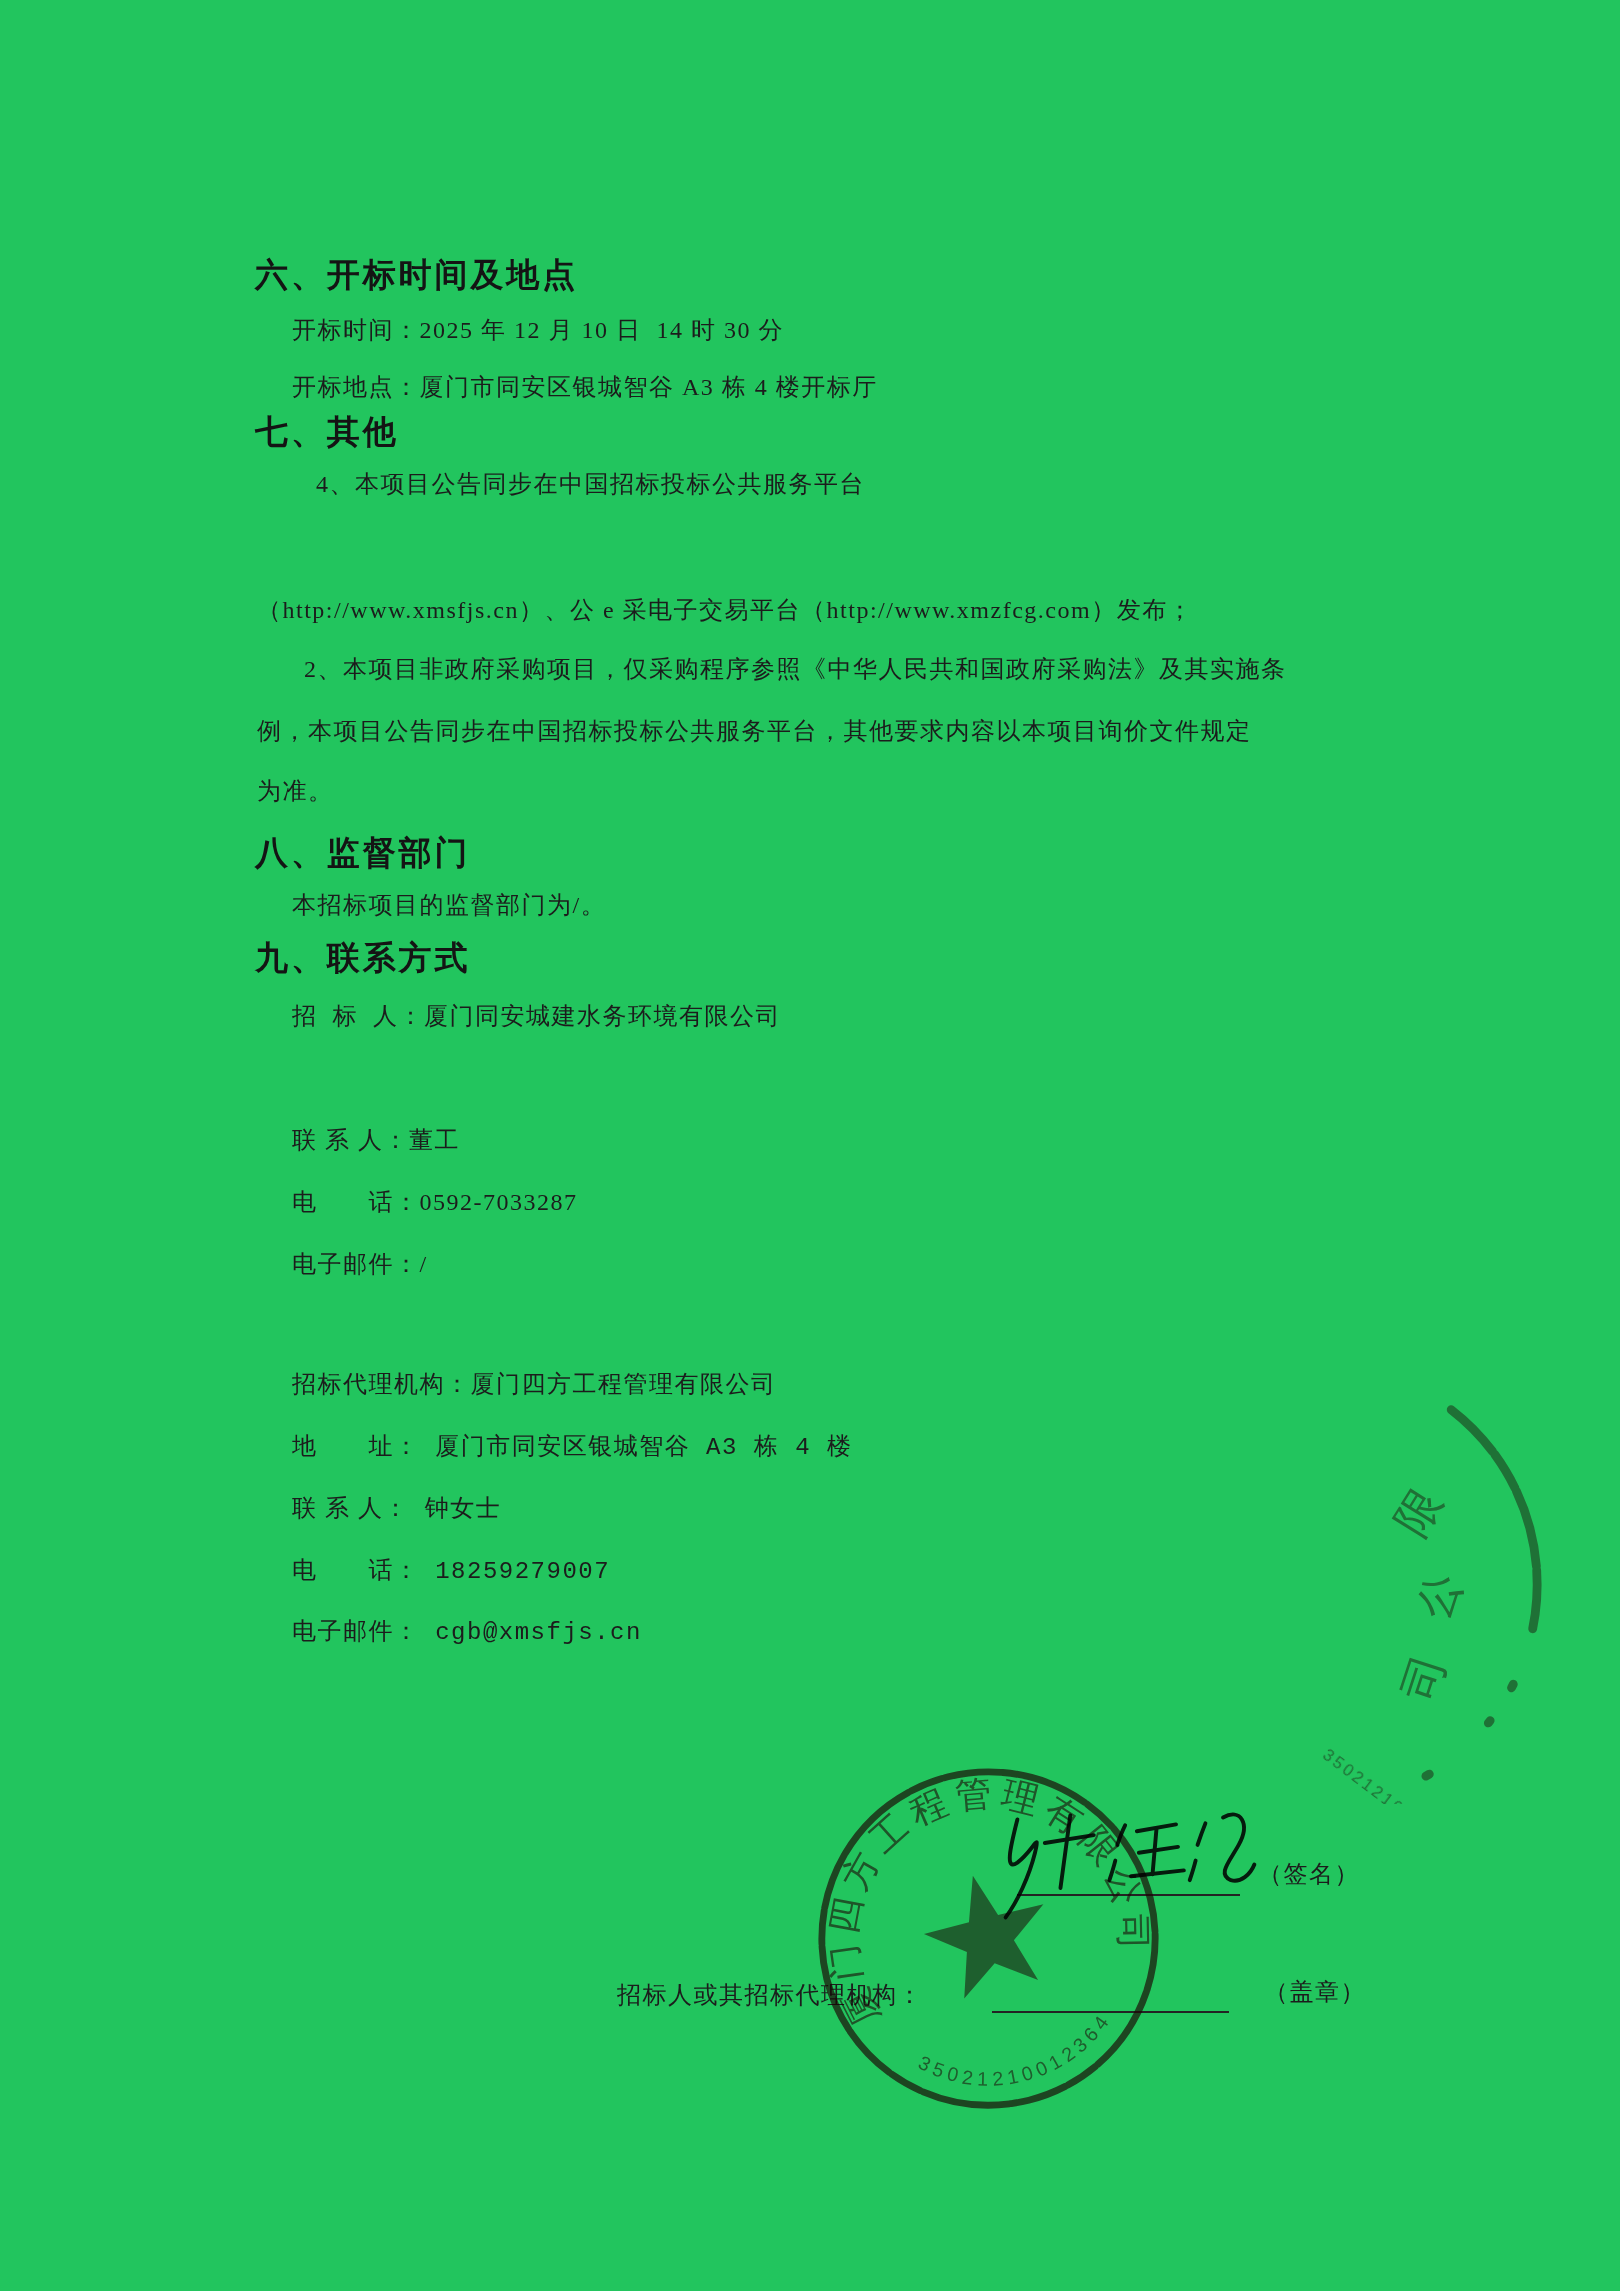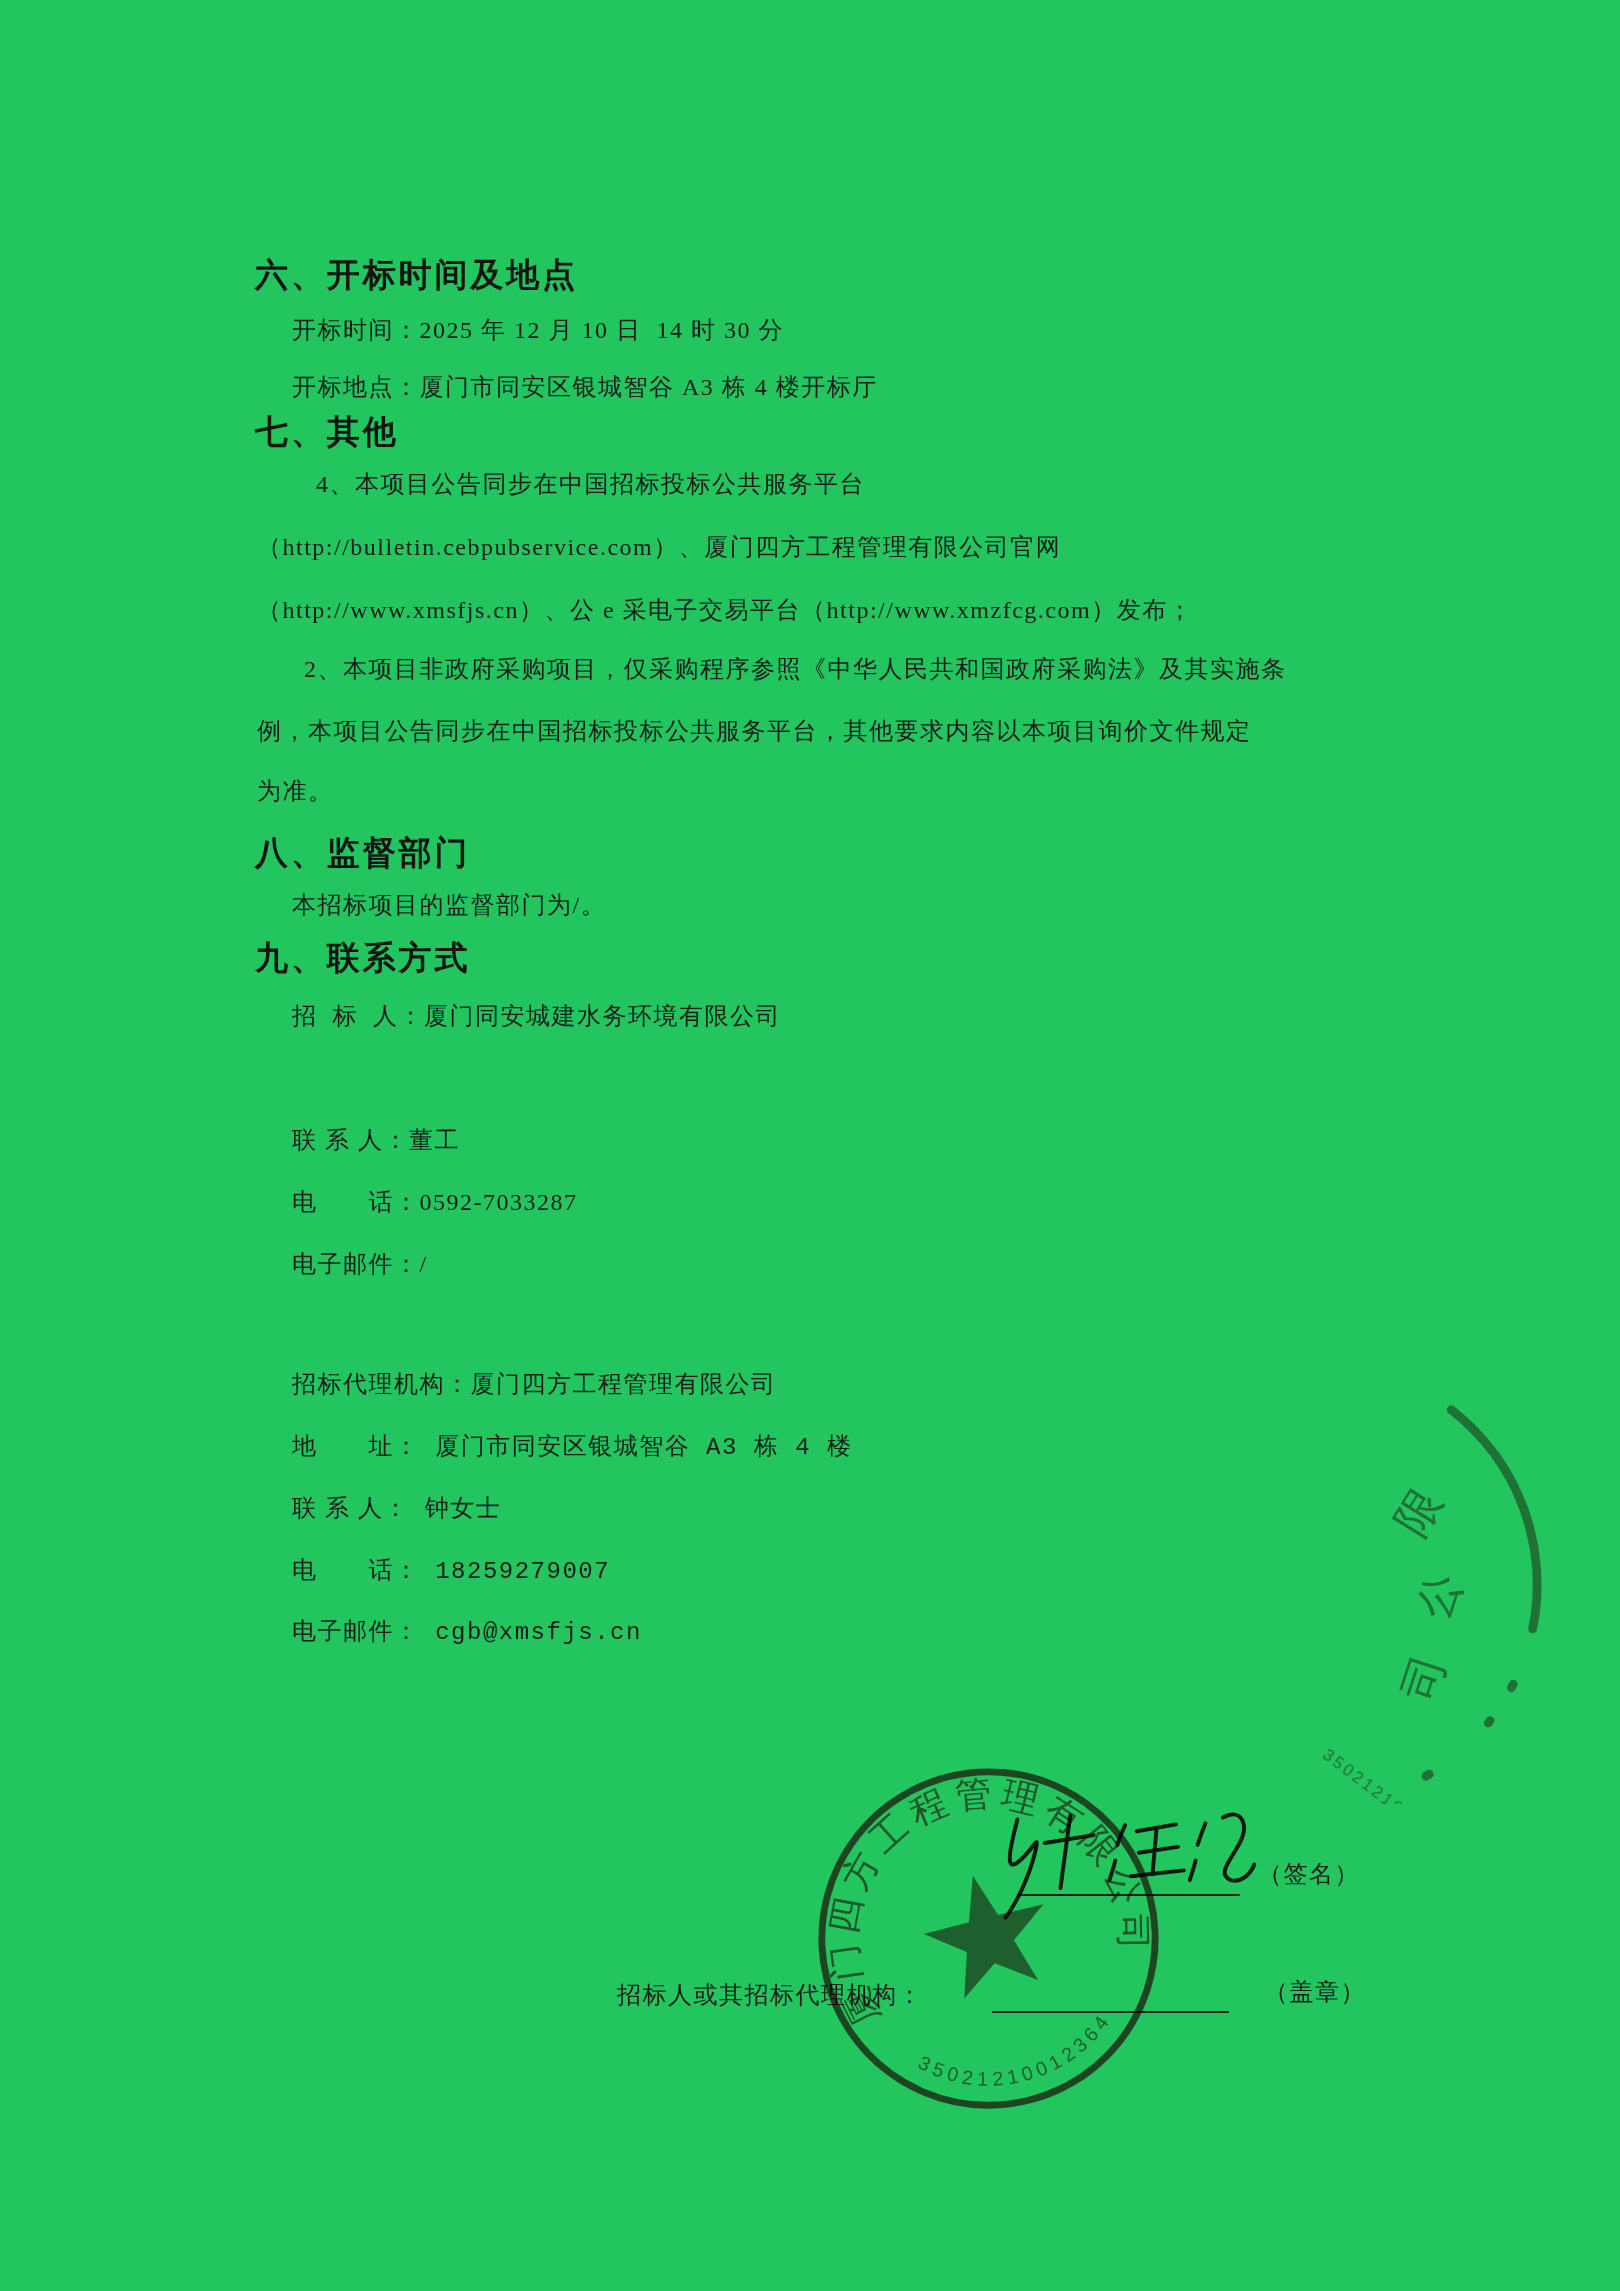--- a/index.html
+++ b/index.html
@@ -37,21 +37,20 @@
 <body>
 
 <div class="page">
 
   <div class="h" style="left:255px;top:253px">六、开标时间及地点</div>
   <div class="ln" style="left:292px;top:314px">开标时间：2025 年 12 月 10 日  14 时 30 分</div>
   <div class="ln" style="left:292px;top:371px">开标地点：厦门市同安区银城智谷 A3 栋 4 楼开标厅</div>
 
   <div class="h" style="left:255px;top:410px">七、其他</div>
   <div class="ln" style="left:316px;top:468px">4、本项目公告同步在中国招标投标公共服务平台</div>
-  <div class="ln" style="left:257px;top:531px">（http://bulletin.cebpubservice.com）、厦门四方工程管理有限公司官网</div>
   <div class="ln" style="left:257px;top:594px">（http://www.xmsfjs.cn）、公 e 采电子交易平台（http://www.xmzfcg.com）发布；</div>
   <div class="ln" style="left:304px;top:653px">2、本项目非政府采购项目，仅采购程序参照《中华人民共和国政府采购法》及其实施条</div>
   <div class="ln" style="left:257px;top:715px">例，本项目公告同步在中国招标投标公共服务平台，其他要求内容以本项目询价文件规定</div>
   <div class="ln" style="left:257px;top:775px">为准。</div>
 
   <div class="h" style="left:255px;top:831px">八、监督部门</div>
   <div class="ln" style="left:292px;top:889px">本招标项目的监督部门为/。</div>
 
   <div class="h" style="left:255px;top:936px">九、联系方式</div>
 

